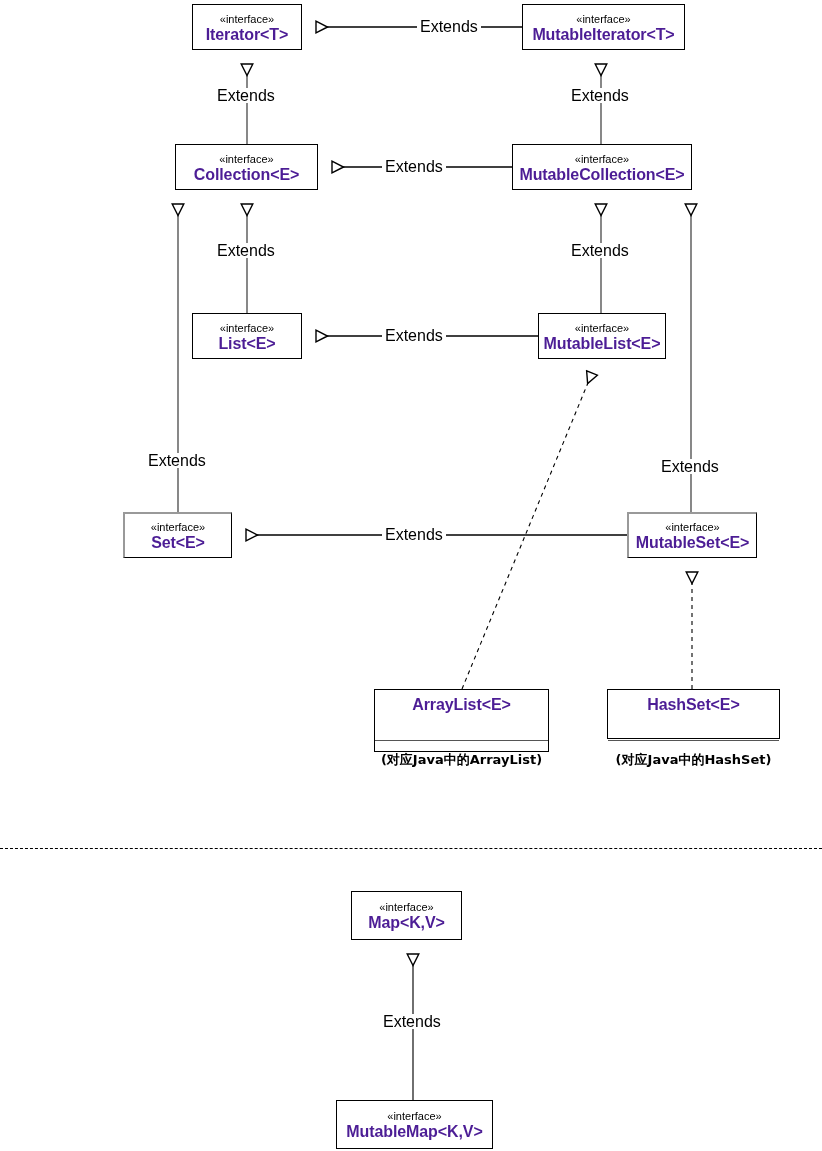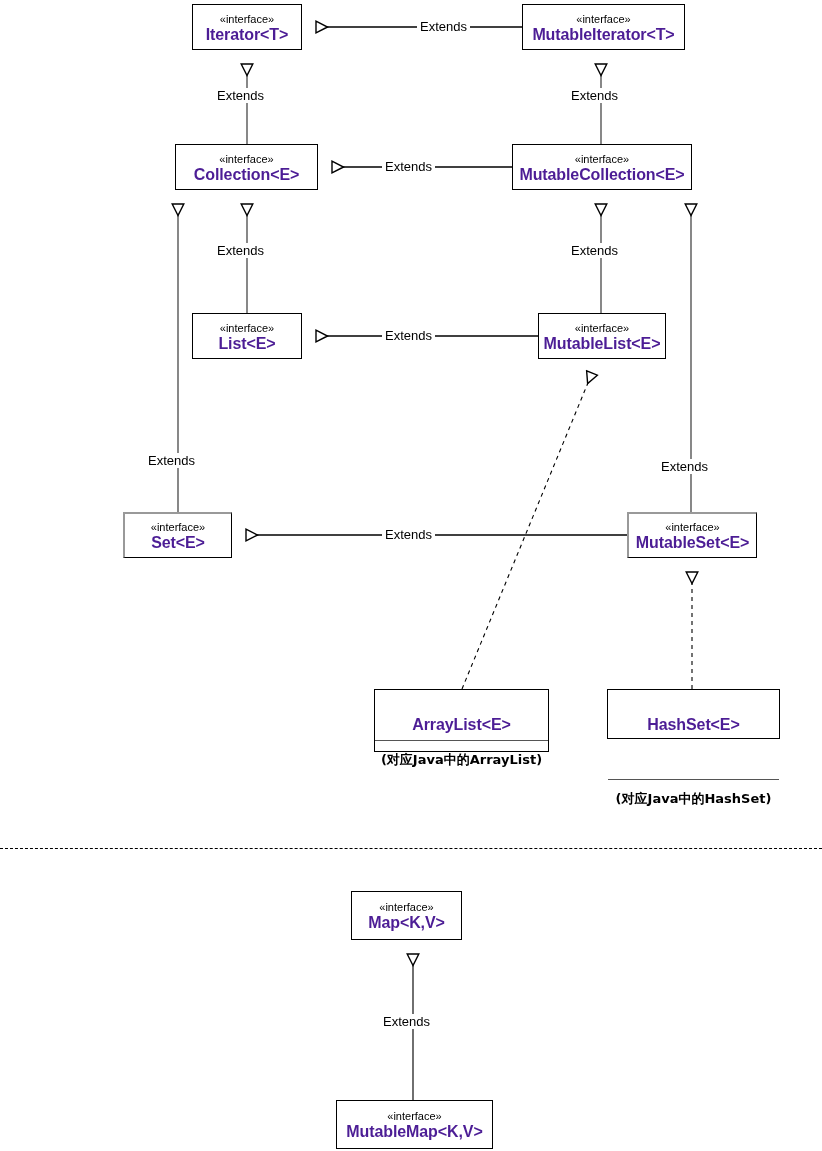--- a/index.html
+++ b/index.html
@@ -58,21 +58,21 @@
     line-height: 16px;
     font-weight: bold;
     color: #4c1d95;
     white-space: nowrap;
     letter-spacing: -0.1px;
   }
   .uml-compartment-top {
     flex: 0 0 auto;
     padding: 7px 6px 7px 6px;
     display: flex;
-    align-items: flex-end;
+    align-items: flex-start;
     justify-content: center;
   }
   .uml-compartment-sep {
     border-top: 1.2px solid #555555;
   }
   .uml-compartment-bottom {
     flex: 0 0 auto;
     padding: 5px 3px 5px 3px;
     display: flex;
     align-items: center;
@@ -81,21 +81,21 @@
   .uml-note {
     font-size: 13px;
     line-height: 16px;
     font-weight: 700;
     white-space: nowrap;
     font-family: "DejaVu Sans", "Liberation Sans", sans-serif;
   }
   
   .edge-label {
     position: absolute;
-    font-size: 13px;
+    font-size: 16px;
     line-height: 15px;
     color: #000000;
     background: #ffffff;
     padding: 0 3px;
     white-space: nowrap;
     z-index: 4;
     text-align: right;
   }
   
   .section-divider {
@@ -242,18 +242,18 @@
     </div>
     <div class="uml-compartment-bottom uml-compartment-sep" style="height:27px;">
       <span class="uml-note">(对应Java中的ArrayList)</span>
     </div>
   </div>
 
   <div class="uml-box" style="left:607px; top:689px; width:173px; height:50px; justify-content:flex-start;">
     <div class="uml-compartment-top" style="height:36px;">
       <span class="uml-name">HashSet&lt;E&gt;</span>
     </div>
-    <div class="uml-compartment-bottom uml-compartment-sep" style="height:27px;margin-top:39px;">
+    <div class="uml-compartment-bottom uml-compartment-sep" style="height:27px;">
       <span class="uml-note">(对应Java中的HashSet)</span>
     </div>
   </div>
 
 </div>
 
 </body></html>

